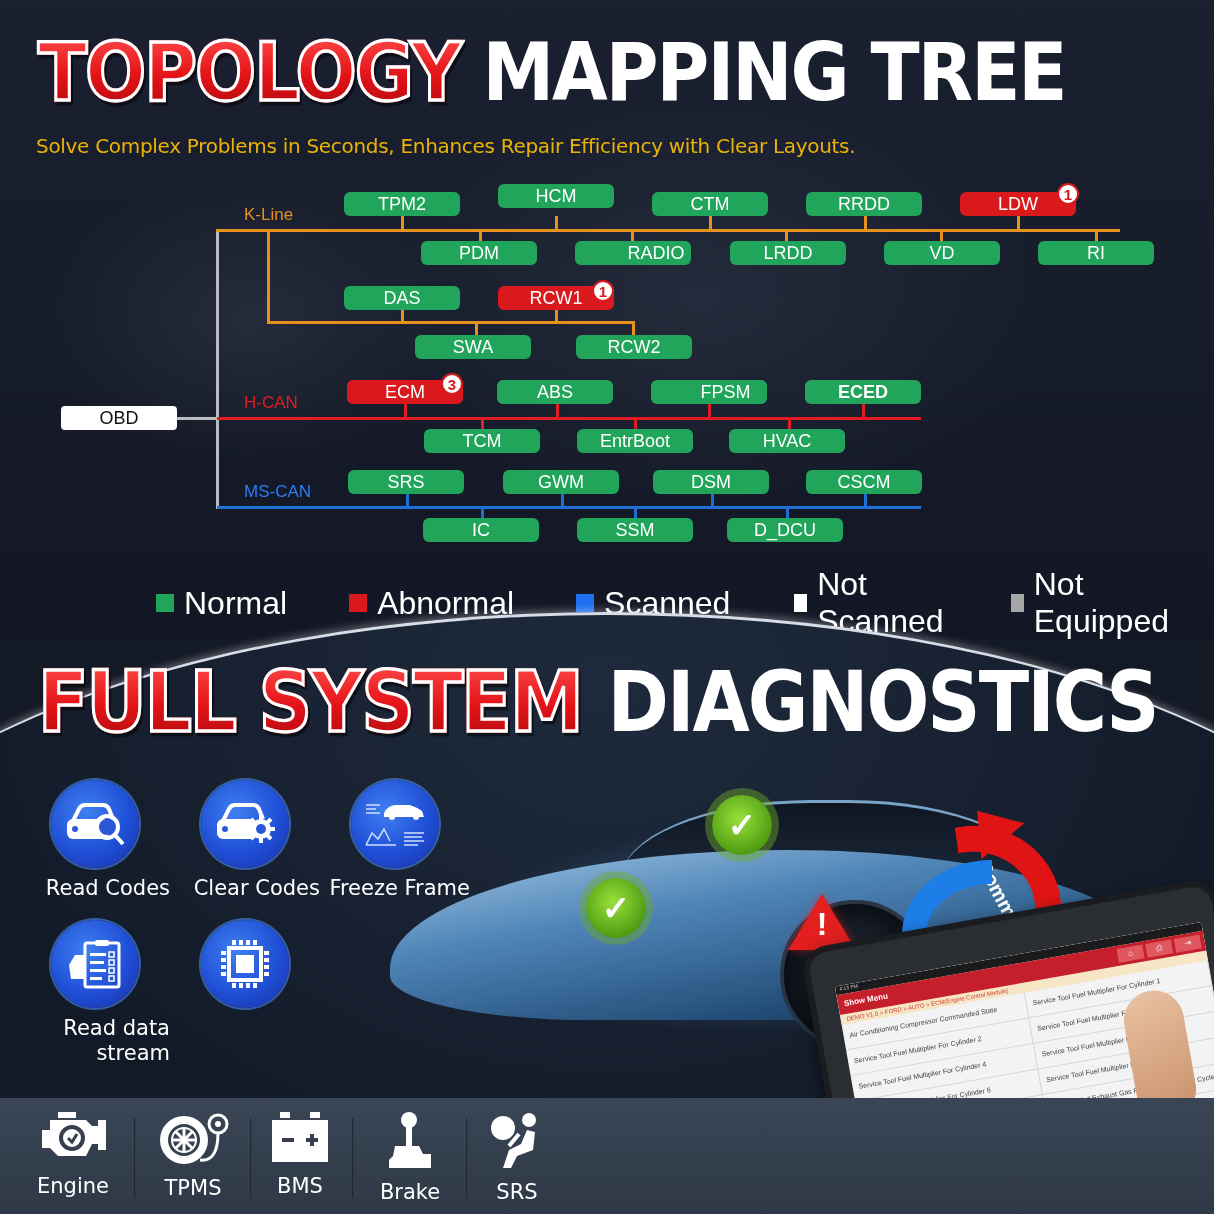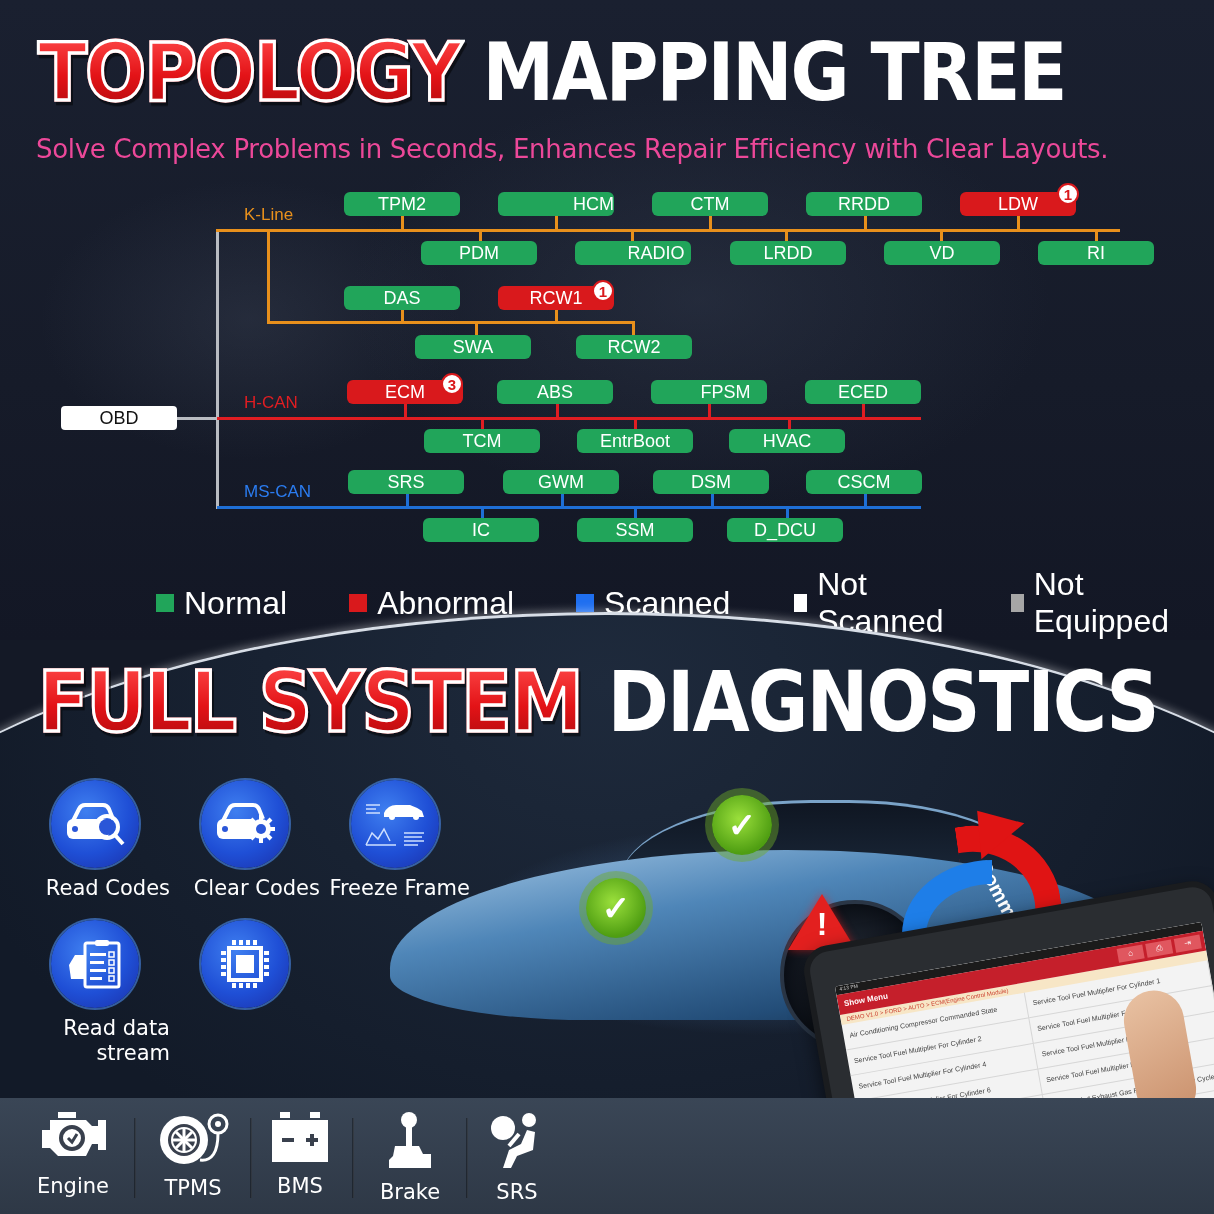--- a/index.html
+++ b/index.html
@@ -24,21 +24,21 @@
     color: #e8171b;
     background: linear-gradient(180deg, #ff4a4a 0%, #e31317 55%, #b10b0e 100%);
     -webkit-background-clip: text; background-clip: text; -webkit-text-fill-color: transparent;
     -webkit-text-stroke: 3px #fff;
     paint-order: stroke fill;
     filter: drop-shadow(2px 3px 0 rgba(0,0,0,0.5));
     transform: scaleY(1.12);
   }
   .hl-white { color: #fff; transform: scaleY(1.12); }
   .subtitle {
-    position: absolute; left: 36px; top: 134px; font-size: 26px; color: #ec4899;
+    position: absolute; left: 36px; top: 134px; font-size: 20px; color: #eab308;
     font-family: "DejaVu Sans", sans-serif; letter-spacing: -0.3px;
   }
 
   
   .tree { position: absolute; left: 0; top: 0; width: 1214px; height: 640px; }
   .line { position: absolute; }
   .kl { background: #e8901c; }
   .hc { background: #e01d22; }
   .ms { background: #1e6fd6; }
   .gr { background: #b9bcc2; }
@@ -231,21 +231,21 @@
   <div class="line ms" style="left:634px; top:507px; width:3px; height:12px;"></div>
   <div class="line ms" style="left:786px; top:507px; width:3px; height:12px;"></div>
 
   <div class="bus-label" style="left:244px; top:205px; color:#e8901c;">K-Line</div>
   <div class="bus-label" style="left:244px; top:393px; color:#e01d22;">H-CAN</div>
   <div class="bus-label" style="left:244px; top:482px; color:#2b7cf0;">MS-CAN</div>
 
   <div class="obd">OBD</div>
 
   <div class="node" style="left:344px; top:192px;">TPM2</div>
-  <div class="node" style="left:498px; top:192px;text-align:right;">HCM</div>
+  <div class="node" style="left:498px; top:184px;">HCM</div>
   <div class="node" style="left:652px; top:192px;">CTM</div>
   <div class="node" style="left:806px; top:192px;">RRDD</div>
   <div class="node abn" style="left:960px; top:192px;">LDW</div>
   <div class="badge" style="left:1057px; top:183px;">1</div>
 
   <div class="node" style="left:421px; top:241px;">PDM</div>
   <div class="node" style="left:575px; top:241px;padding-left:46px;">RADIO</div>
   <div class="node" style="left:730px; top:241px;">LRDD</div>
   <div class="node" style="left:884px; top:241px;">VD</div>
   <div class="node" style="left:1038px; top:241px;">RI</div>
@@ -253,21 +253,21 @@
   <div class="node" style="left:344px; top:286px;">DAS</div>
   <div class="node abn" style="left:498px; top:286px;">RCW1</div>
   <div class="badge" style="left:592px; top:280px;">1</div>
   <div class="node" style="left:415px; top:335px;">SWA</div>
   <div class="node" style="left:576px; top:335px;">RCW2</div>
 
   <div class="node abn" style="left:347px; top:380px;">ECM</div>
   <div class="badge" style="left:441px; top:373px;">3</div>
   <div class="node" style="left:497px; top:380px;">ABS</div>
   <div class="node" style="left:651px; top:380px;padding-left:33px;">FPSM</div>
-  <div class="node" style="left:805px; top:380px;">ECED</div>
+  <div class="node" style="left:805px; top:380px;font-weight:bold;">ECED</div>
   <div class="node" style="left:424px; top:429px;">TCM</div>
   <div class="node" style="left:577px; top:429px;">EntrBoot</div>
   <div class="node" style="left:729px; top:429px;">HVAC</div>
 
   <div class="node" style="left:348px; top:470px;">SRS</div>
   <div class="node" style="left:503px; top:470px;">GWM</div>
   <div class="node" style="left:653px; top:470px;">DSM</div>
   <div class="node" style="left:806px; top:470px;">CSCM</div>
   <div class="node" style="left:423px; top:518px;">IC</div>
   <div class="node" style="left:577px; top:518px;">SSM</div>

